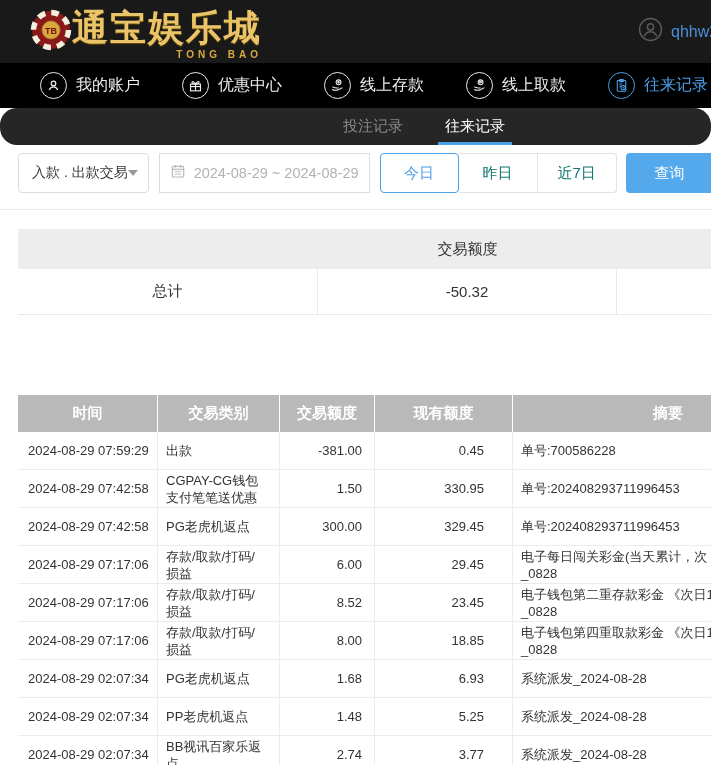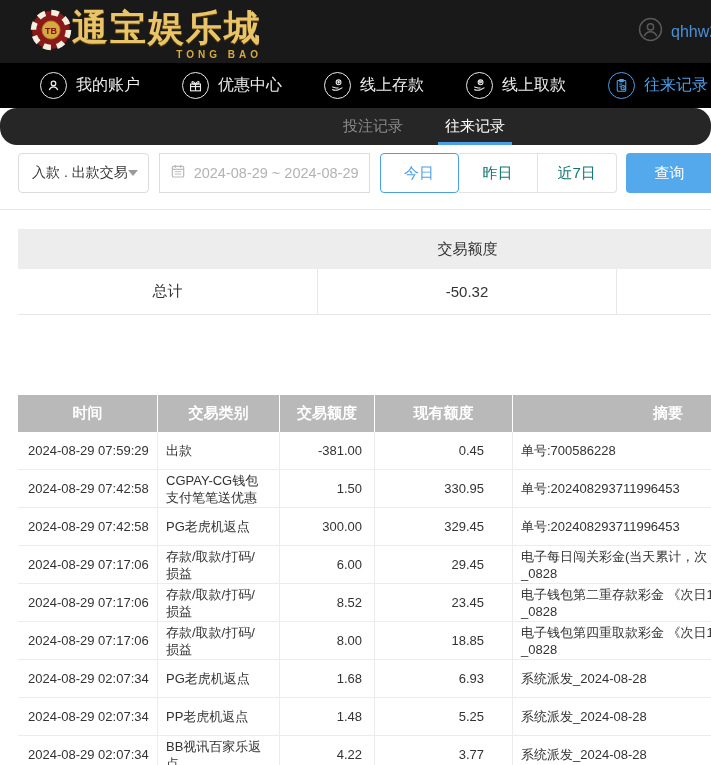--- a/index.html
+++ b/index.html
@@ -365,21 +365,21 @@
       </div>
       <div class="mt-row">
         <div class="cell c0">
           <div class="line">2024-08-29 02:07:34</div>
         </div>
         <div class="cell c1">
           <div class="line">BB视讯百家乐返</div>
           <div class="line">点</div>
         </div>
         <div class="cell c2">
-          <div class="line">4.22</div>
+          <div class="line">2.74</div>
         </div>
         <div class="cell c3">
           <div class="line">3.77</div>
         </div>
         <div class="cell c4">
           <div class="line">系统派发_2024-08-28</div>
         </div>
       </div>
     </div>
 </div>

